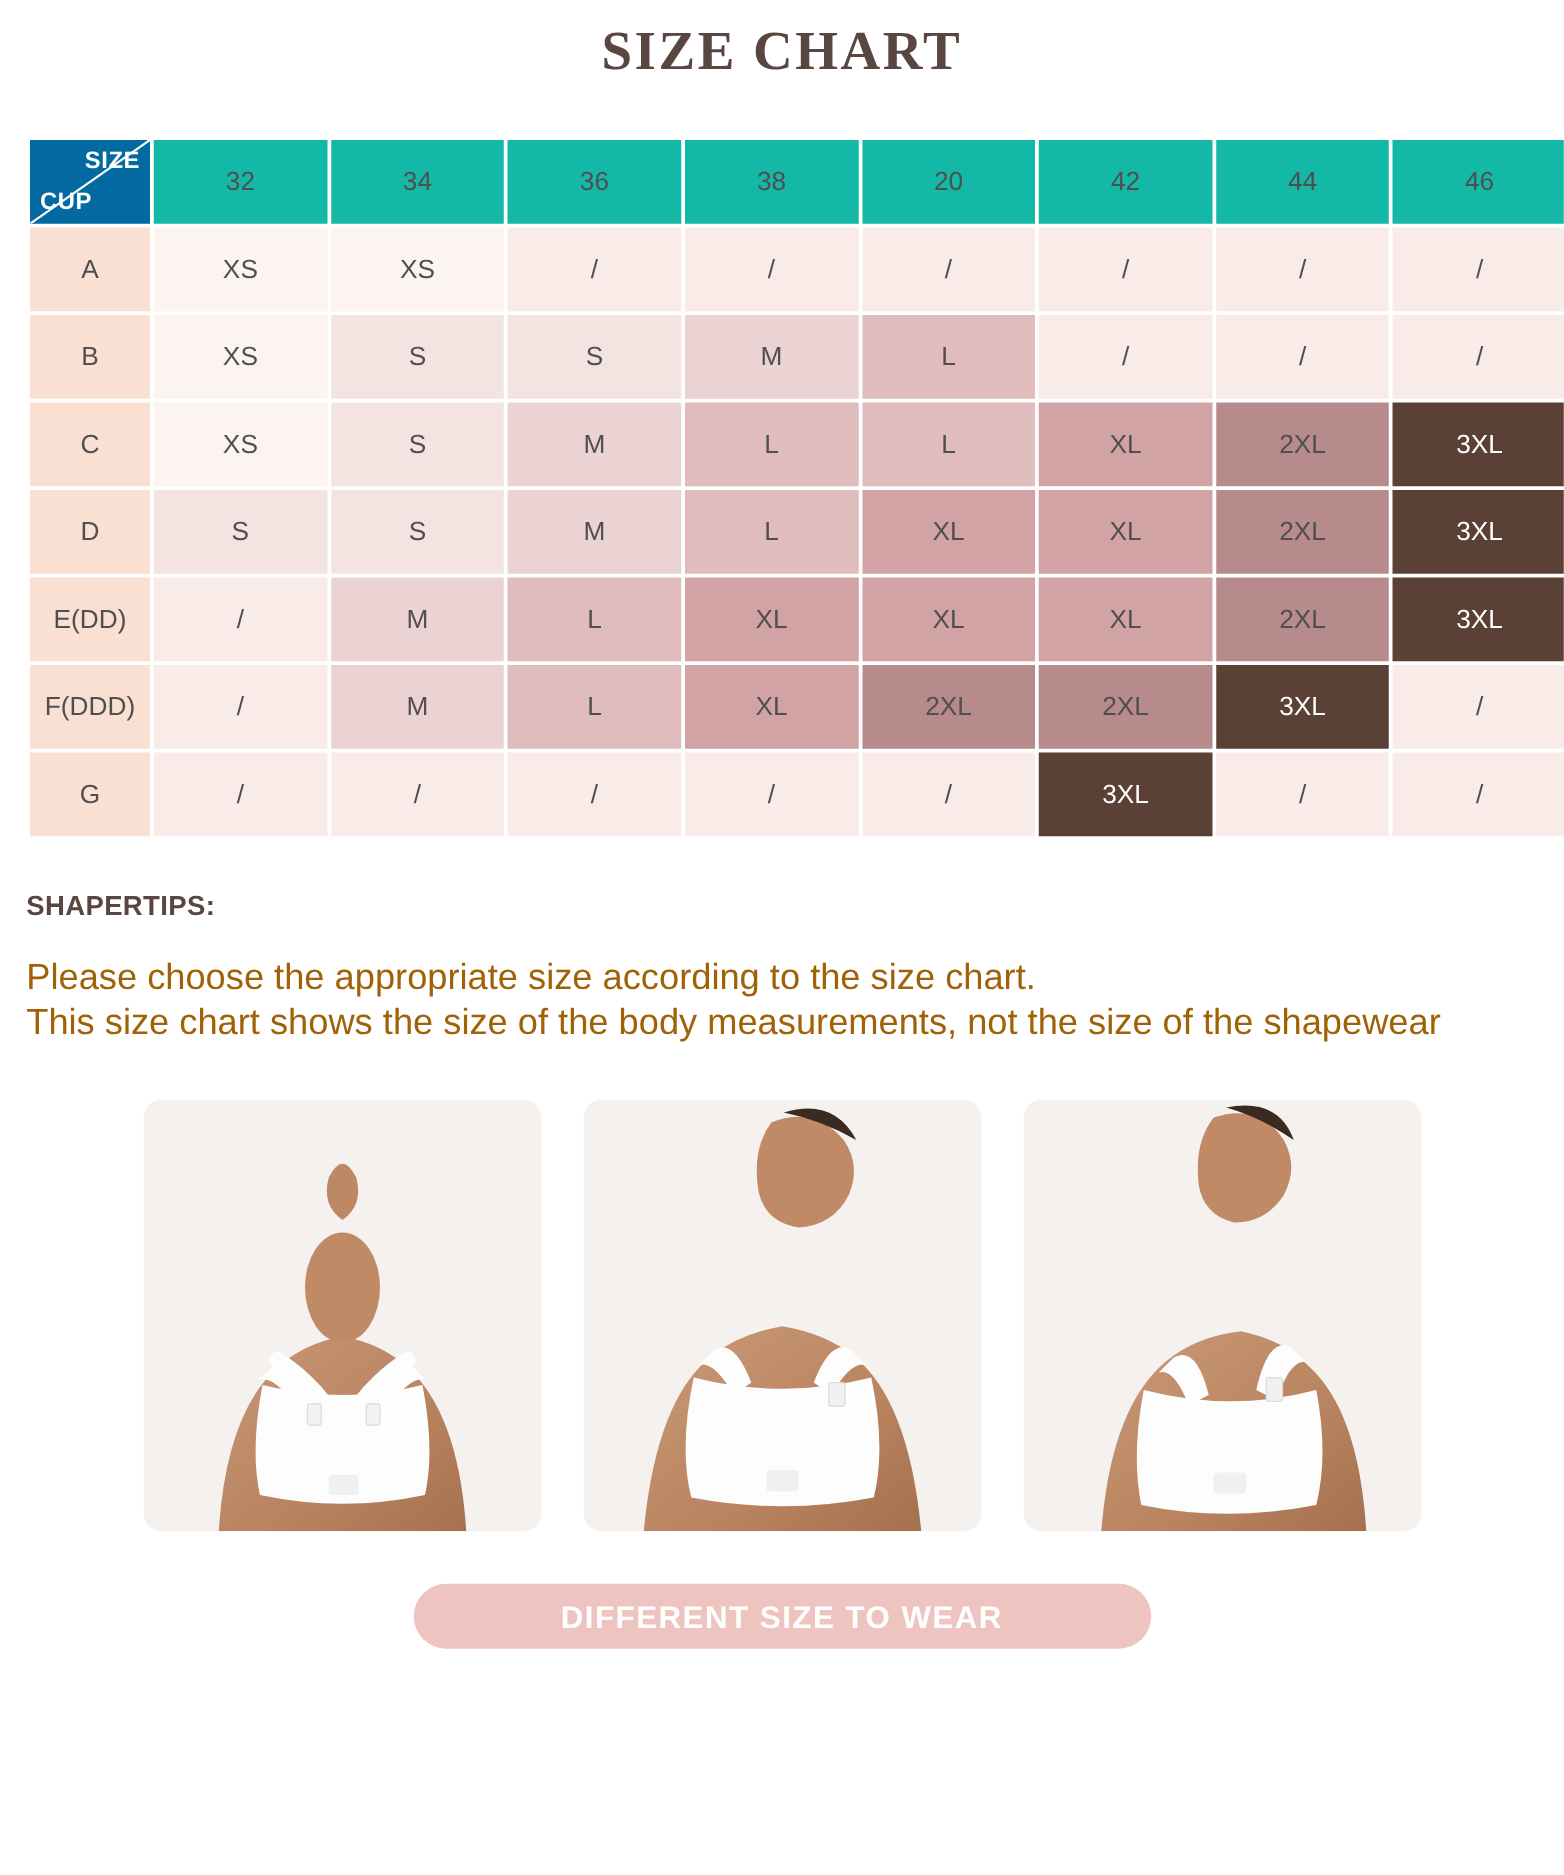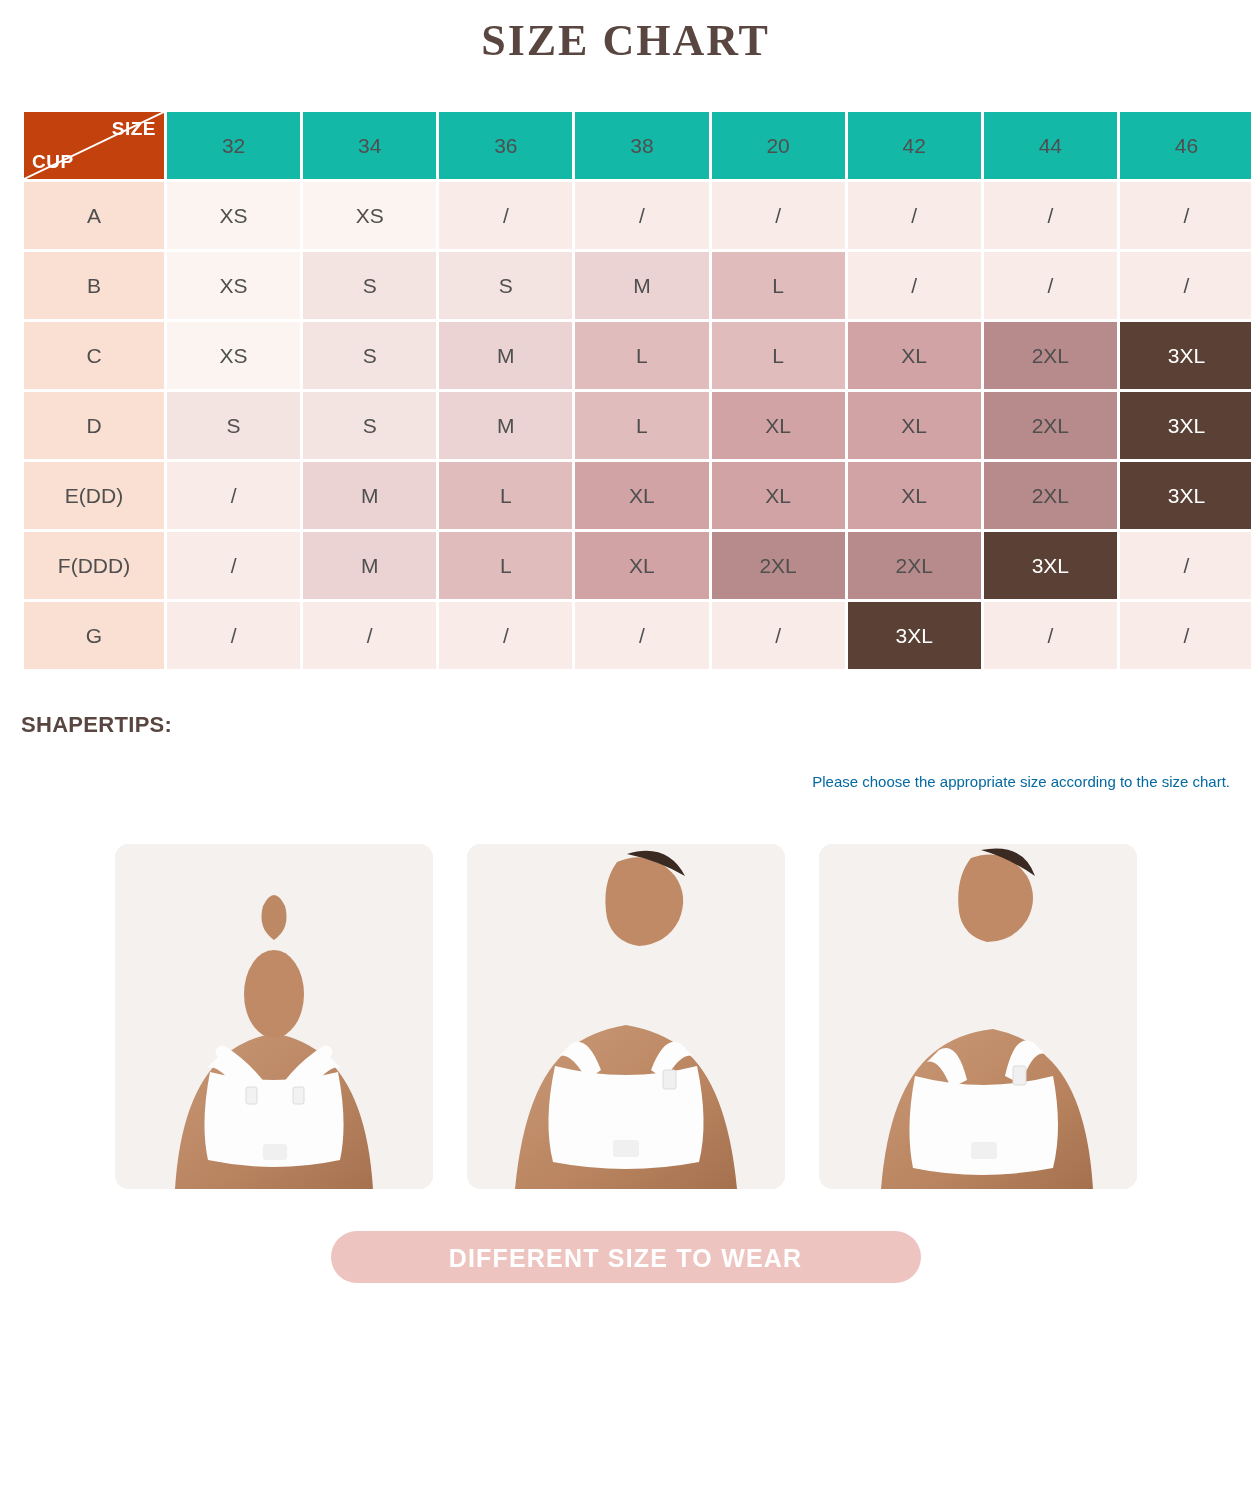--- a/index.html
+++ b/index.html
@@ -48,22 +48,22 @@
     text-align: center;
     vertical-align: middle;
     font-size: 21px;
     font-weight: normal;
     color: #4f4f4f;
     padding: 0;
   }
   
   .corner {
     position: relative;
-    background: #c2410c;
-    width: 140px;
+    background: #0369a1;
+    width: 96px;
     padding: 0;
     overflow: hidden;
   }
   .corner .diag {
     position: absolute;
     left: 0; top: 0; right: 0; bottom: 0;
   }
   .corner .diag svg { display: block; width: 100%; height: 100%; }
   .corner .lbl-size {
     position: absolute;
@@ -102,25 +102,24 @@
     padding: 40px 8px 0 8px;
   }
   .tips-title {
     font-size: 22px;
     color: #5a4640;
     font-weight: bold;
     letter-spacing: .3px;
     margin: 0 0 26px 0;
   }
   .tips-line {
-    font-size: 15px;
-    color: #0369a1;
+    font-size: 29px;
+    color: #a16207;
     line-height: 36px;
     white-space: nowrap;
-    text-align: right;
   }
 
   
   .photos {
     display: flex;
     justify-content: center;
     gap: 34px;
     padding: 44px 0 0 0;
   }
   .photo {
@@ -263,20 +262,21 @@
             <td class="cell slash" style="background: rgb(248, 235, 232);">/</td>
             <td class="cell slash" style="background: rgb(248, 235, 232);">/</td>
           </tr>
         </tbody>
     </table>
   </div>
 
   <div class="tips">
     <div class="tips-title">SHAPERTIPS:</div>
     <div class="tips-line">Please choose the appropriate size according to the size chart.</div>
+    <div class="tips-line">This size chart shows the size of the body measurements, not the size of the shapewear</div>
   </div>
 
   <div class="photos">
 
     <div class="photo">
       <svg viewBox="0 0 318 345" preserveAspectRatio="xMidYMid slice">
         <defs>
           <linearGradient id="skinA" x1="0" y1="0" x2="1" y2="1">
             <stop offset="0%" stop-color="#c99877"></stop>
             <stop offset="60%" stop-color="#b8835f"></stop>

